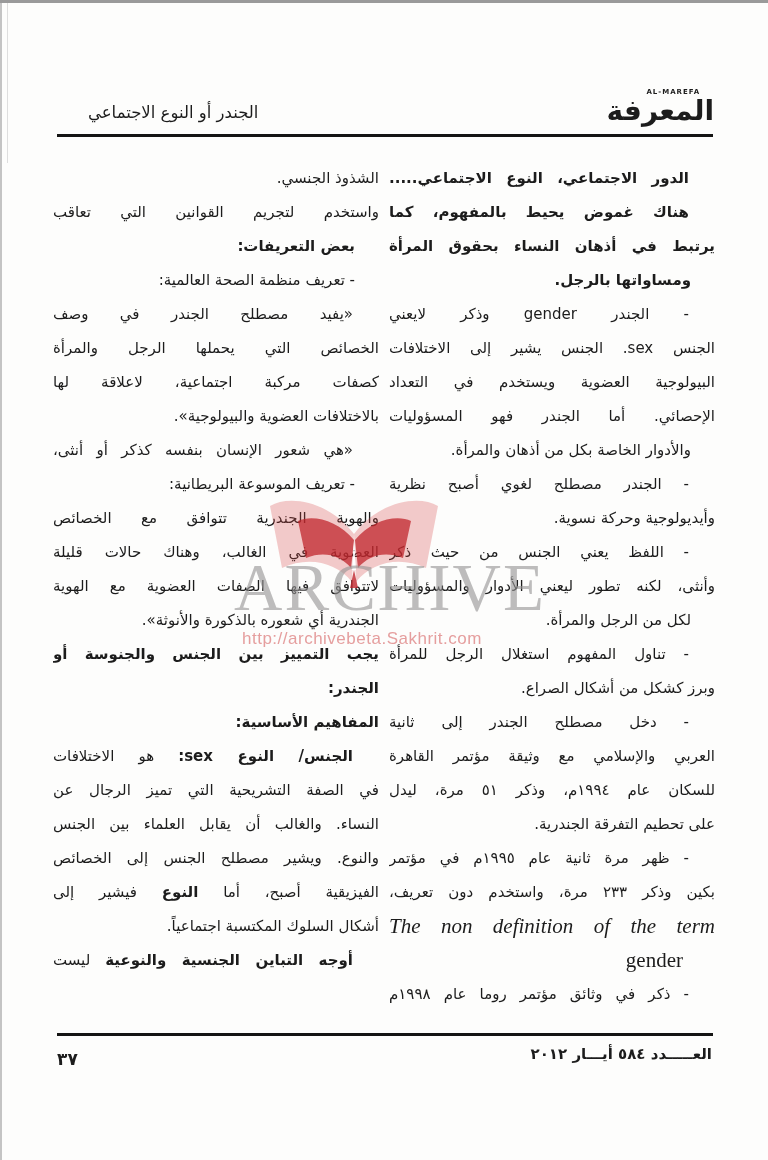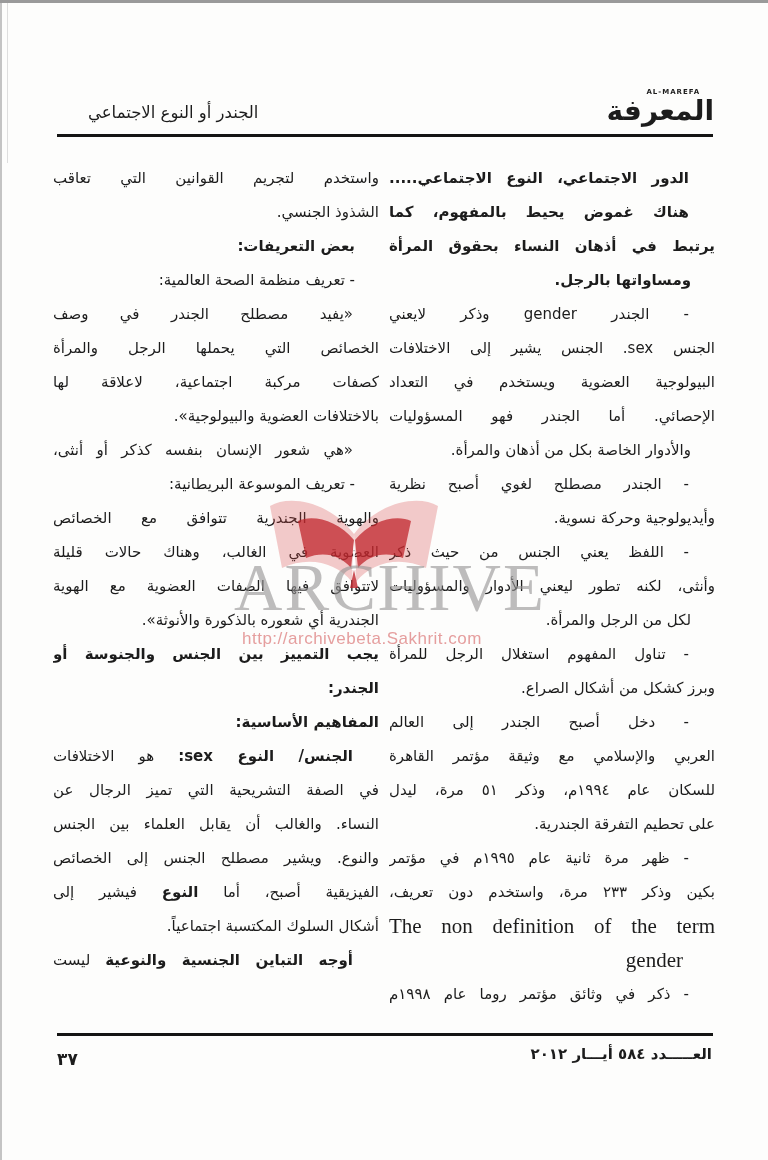--- a/index.html
+++ b/index.html
@@ -32,21 +32,21 @@
     overflow:hidden;white-space:nowrap;direction:rtl;
   }
   .line.justify,.line.indent{white-space:normal;text-align:justify;text-align-last:justify;}
   .line.indent{text-indent:26px;}
   .line.end{text-align:right;}
   .line.end-indent{text-align:right;text-indent:24px;}
   .line.bold{font-weight:bold;}
   .line.latin{
     font-family:"Liberation Serif",serif;direction:ltr;font-size:21px;
   }
-  .line.latin.justify{text-align:justify;text-align-last:justify;}
+  .line.latin.justify{text-align:justify;text-align-last:justify;font-style:italic;}
   .line.latin-right{font-family:"Liberation Serif",serif;direction:ltr;text-align:right;padding-right:32px;box-sizing:border-box;font-size:21px;white-space:nowrap;}
 
   
   .wm-book{position:absolute;left:268px;top:493px;pointer-events:none;}
   .wm-text{
     position:absolute;left:234px;top:551px;width:312px;
     font-family:Liberation Serif, serif;font-size:67px;line-height:1;
     letter-spacing:2px;color:rgba(150,148,148,0.62);pointer-events:none;
     text-align:center;
   }
@@ -86,33 +86,33 @@
         <div class="line justify">البيولوجية العضوية ويستخدم في التعداد</div>
         <div class="line justify">الإحصائي. أما الجندر فهو المسؤوليات</div>
         <div class="line end-indent">والأدوار الخاصة بكل من أذهان والمرأة.</div>
         <div class="line indent">- الجندر مصطلح لغوي أصبح نظرية</div>
         <div class="line end">وأيديولوجية وحركة نسوية.</div>
         <div class="line indent">- اللفظ يعني الجنس من حيث ذكر</div>
         <div class="line justify">وأنثى، لكنه تطور ليعني الأدوار والمسؤوليات</div>
         <div class="line end-indent">لكل من الرجل والمرأة.</div>
         <div class="line indent">- تناول المفهوم استغلال الرجل للمرأة</div>
         <div class="line end">وبرز كشكل من أشكال الصراع.</div>
-        <div class="line indent">- دخل أصبح الجندر إلى العالم</div>
+        <div class="line indent">- دخل مصطلح الجندر إلى ثانية</div>
         <div class="line justify">العربي والإسلامي مع وثيقة مؤتمر القاهرة</div>
         <div class="line justify">للسكان عام ١٩٩٤م، وذكر ٥١ مرة، ليدل</div>
         <div class="line end">على تحطيم التفرقة الجندرية.</div>
         <div class="line indent">- ظهر مرة ثانية عام ١٩٩٥م في مؤتمر</div>
         <div class="line justify">بكين وذكر ٢٣٣ مرة، واستخدم دون تعريف،</div>
         <div class="line justify latin">The non definition of the term</div>
         <div class="line latin-right">gender</div>
         <div class="line indent">- ذكر في وثائق مؤتمر روما عام ١٩٩٨م</div>
       </section>
     <section class="col">
+        <div class="line end">الشذوذ الجنسي.</div>
         <div class="line justify">واستخدم لتجريم القوانين التي تعاقب</div>
-        <div class="line end">الشذوذ الجنسي.</div>
         <div class="line end-indent bold">بعض التعريفات:</div>
         <div class="line end-indent">- تعريف منظمة الصحة العالمية:</div>
         <div class="line indent">«يفيد مصطلح الجندر في وصف</div>
         <div class="line justify">الخصائص التي يحملها الرجل والمرأة</div>
         <div class="line justify">كصفات مركبة اجتماعية، لاعلاقة لها</div>
         <div class="line end">بالاختلافات العضوية والبيولوجية».</div>
         <div class="line indent">«هي شعور الإنسان بنفسه كذكر أو أنثى،</div>
         <div class="line end-indent">- تعريف الموسوعة البريطانية:</div>
         <div class="line justify">والهوية الجندرية تتوافق مع الخصائص</div>
         <div class="line justify">العضوية في الغالب، وهناك حالات قليلة</div>

